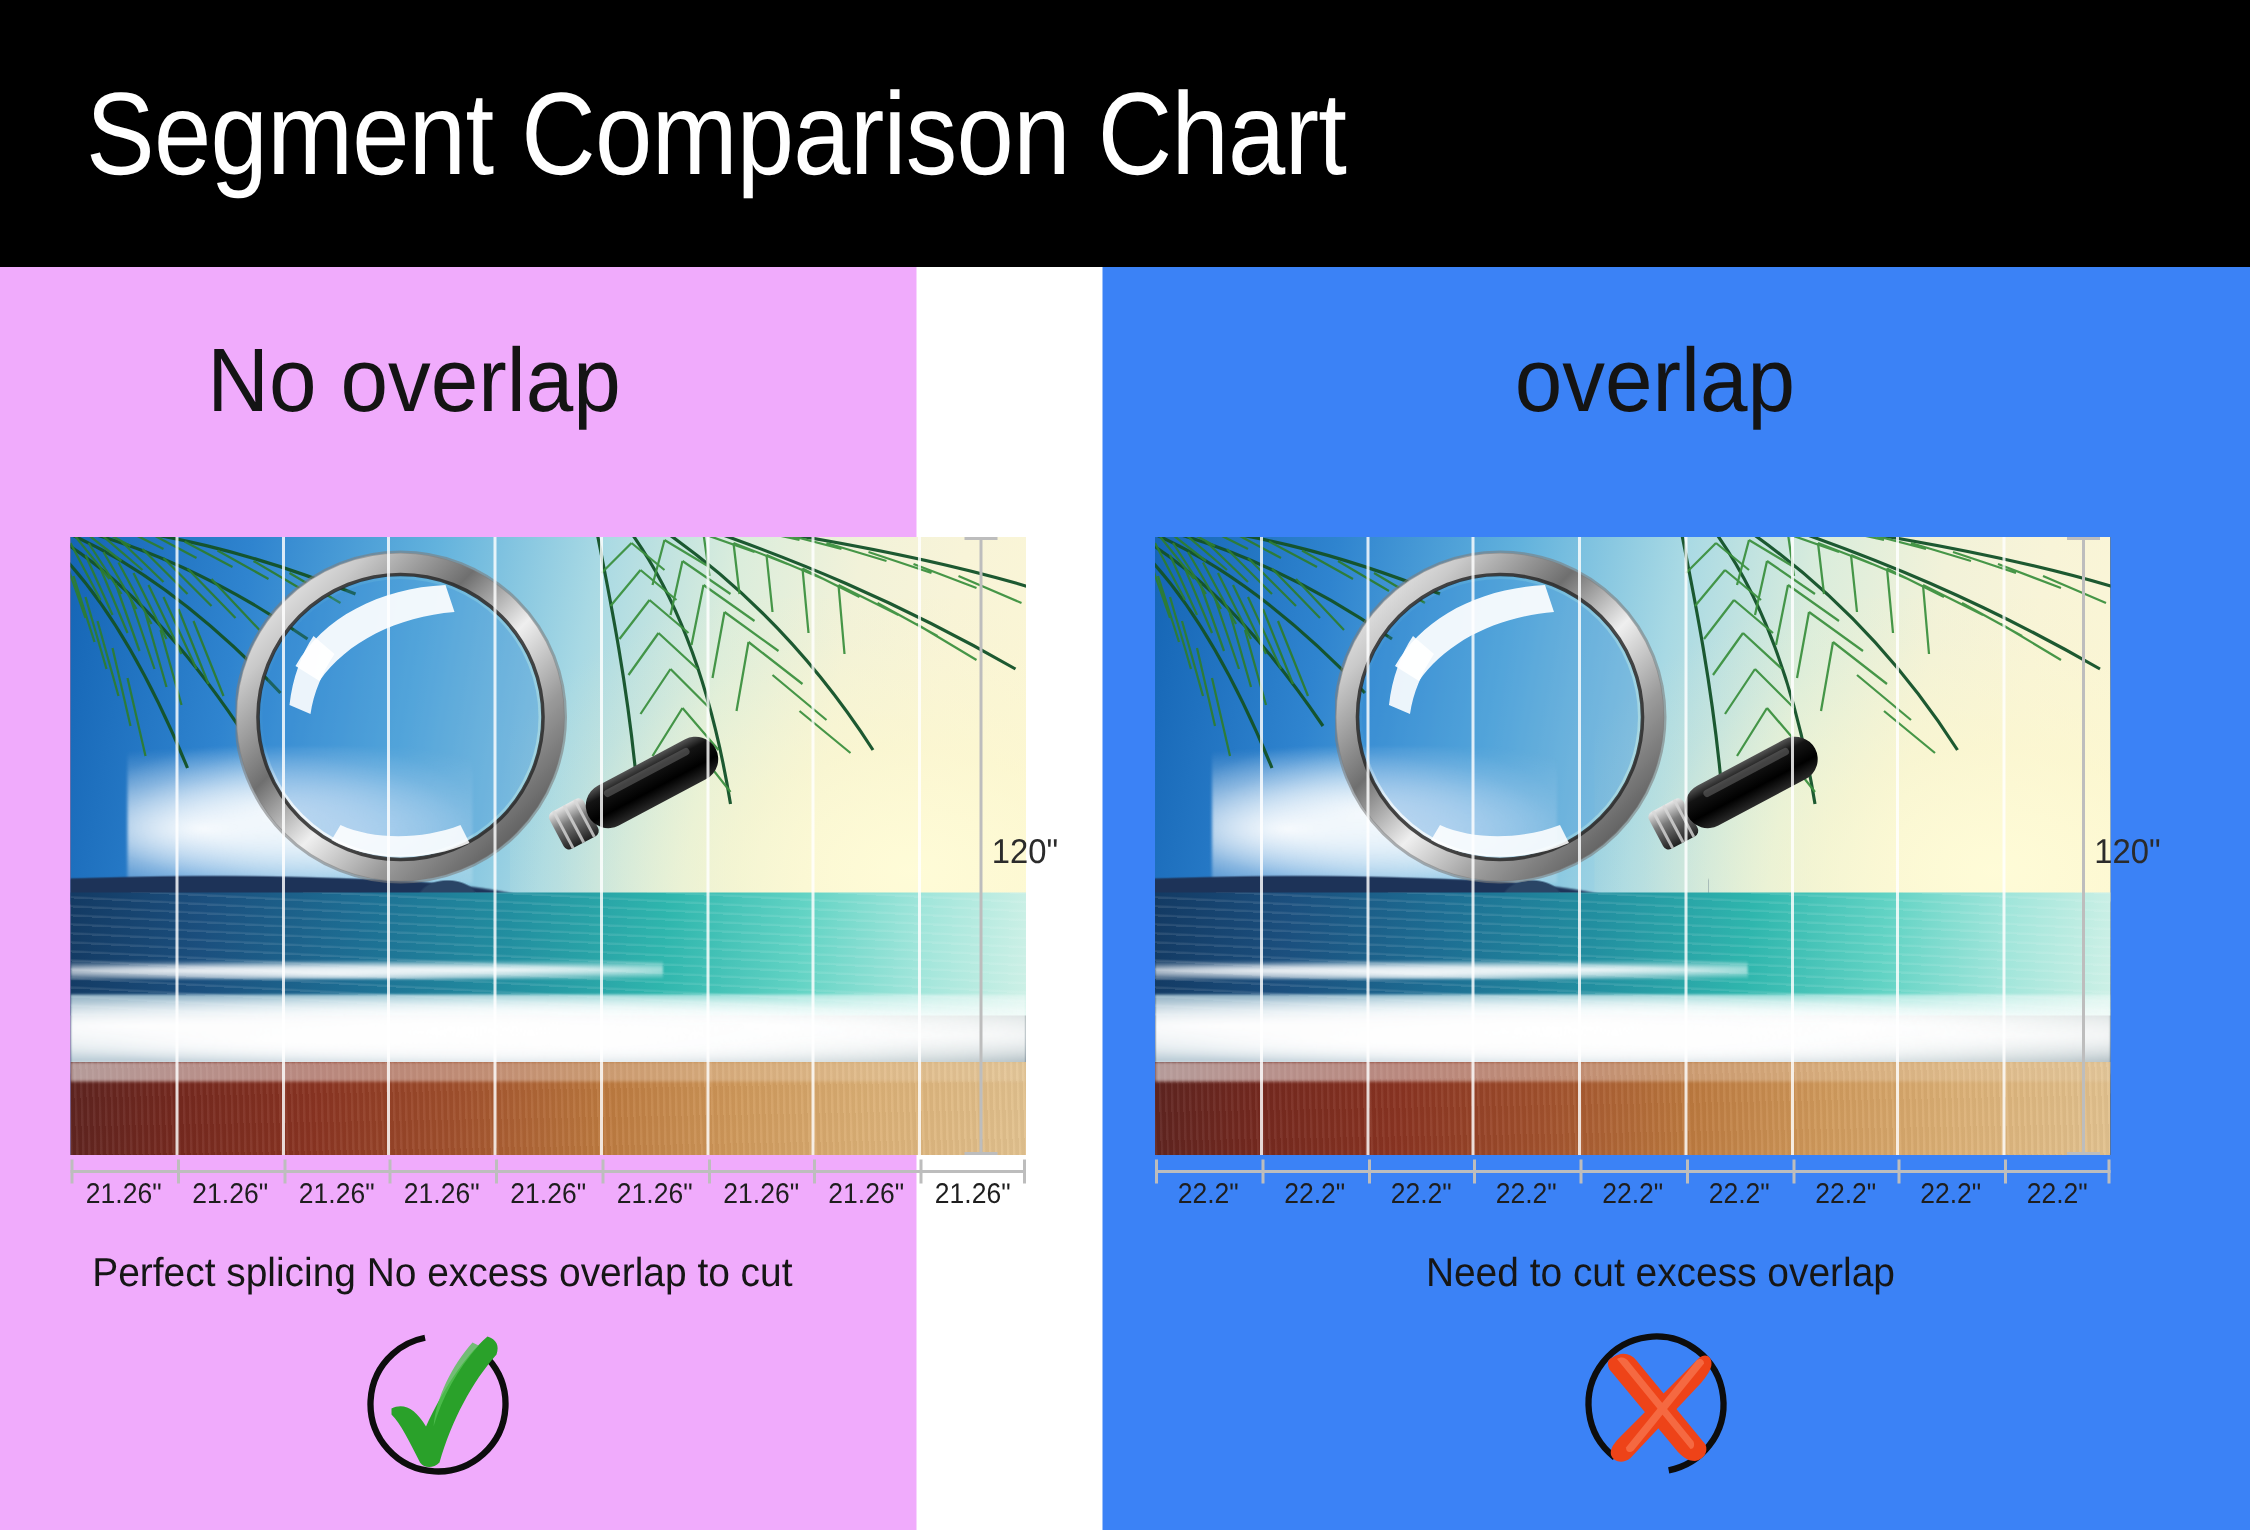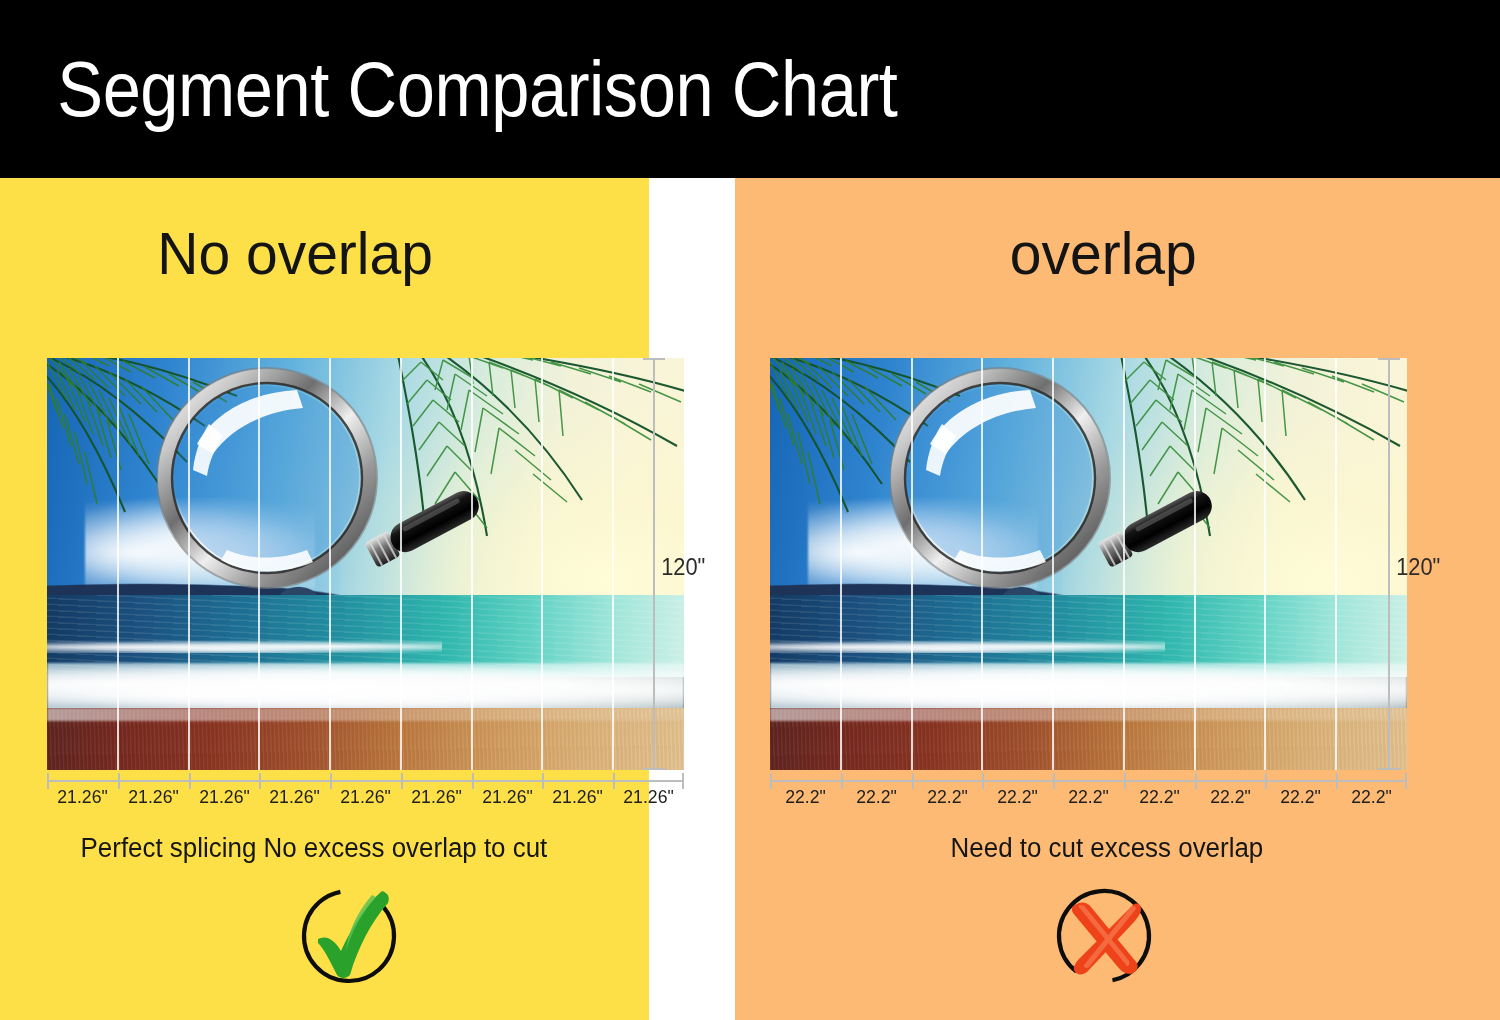--- a/index.html
+++ b/index.html
@@ -26,22 +26,22 @@
     font-family:"Liberation Sans","DejaVu Sans",sans-serif;
     white-space:nowrap;
   }
   
   .panels{
     position:absolute;left:0;top:178px;width:1500px;height:842px;
   }
   .panel{
     position:absolute;top:0;height:842px;
   }
-  .panel-left{left:0;width:611px;background:#fde047;padding-left:38px;}
-  .panel-right{left:735px;width:765px;background:#fdba74;}
+  .panel-left{left:0;width:611px;background:#f0abfc;}
+  .panel-right{left:735px;width:765px;background:#3b82f6;}
 
   .panel-heading{
     position:absolute;top:46px;left:0;width:100%;
     text-align:center;
     font-size:60px;line-height:1;
     color:#141414;
     transform:scaleX(0.95);
     white-space:nowrap;
   }
   .panel-left .panel-heading{ text-indent:-62px; }

